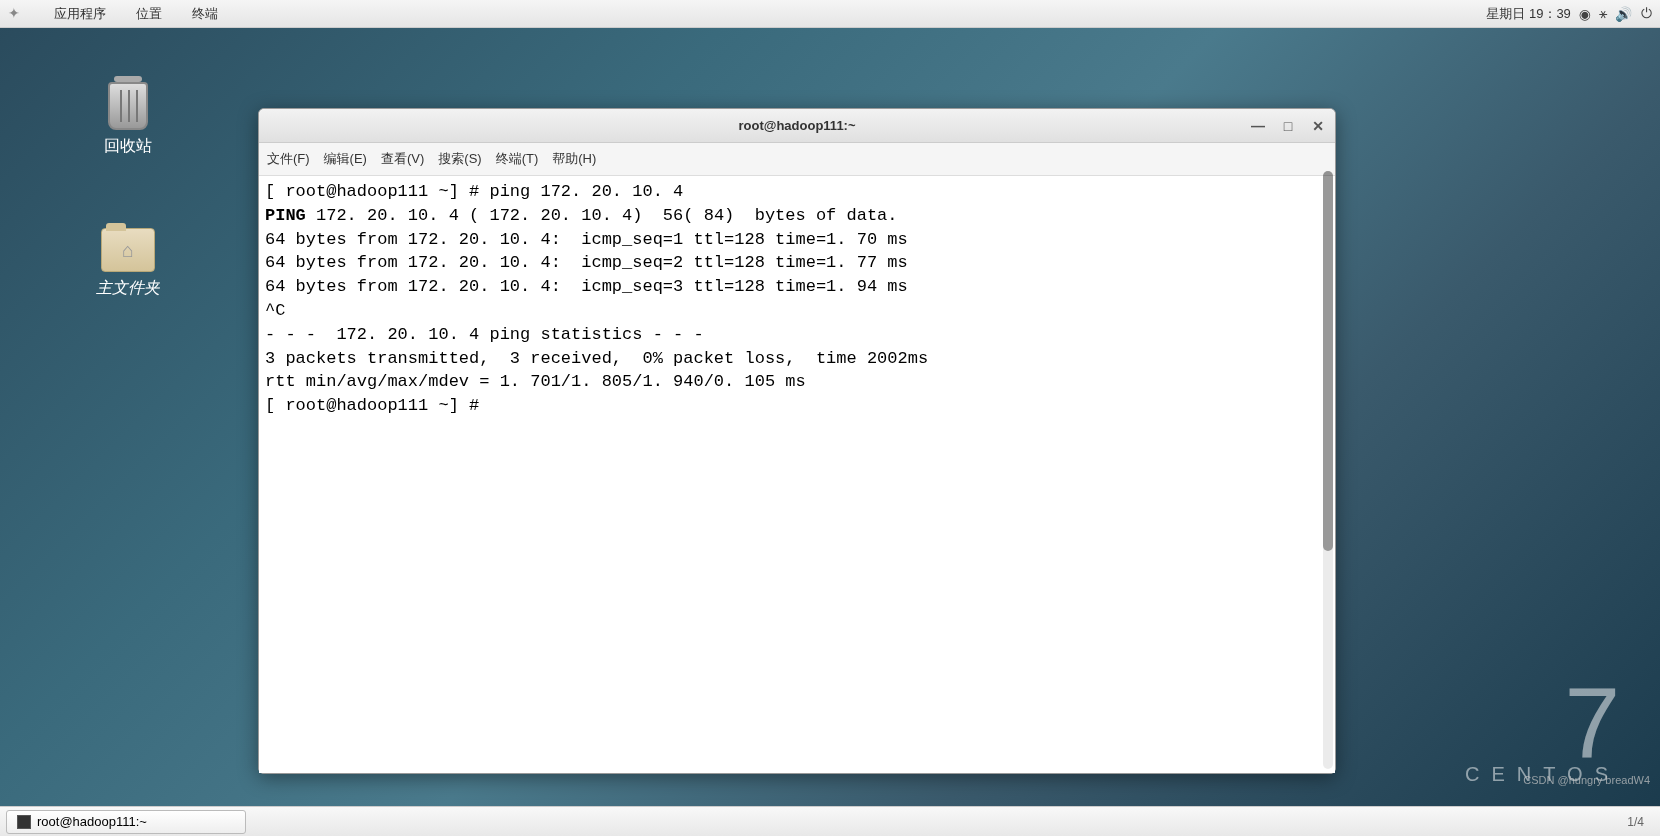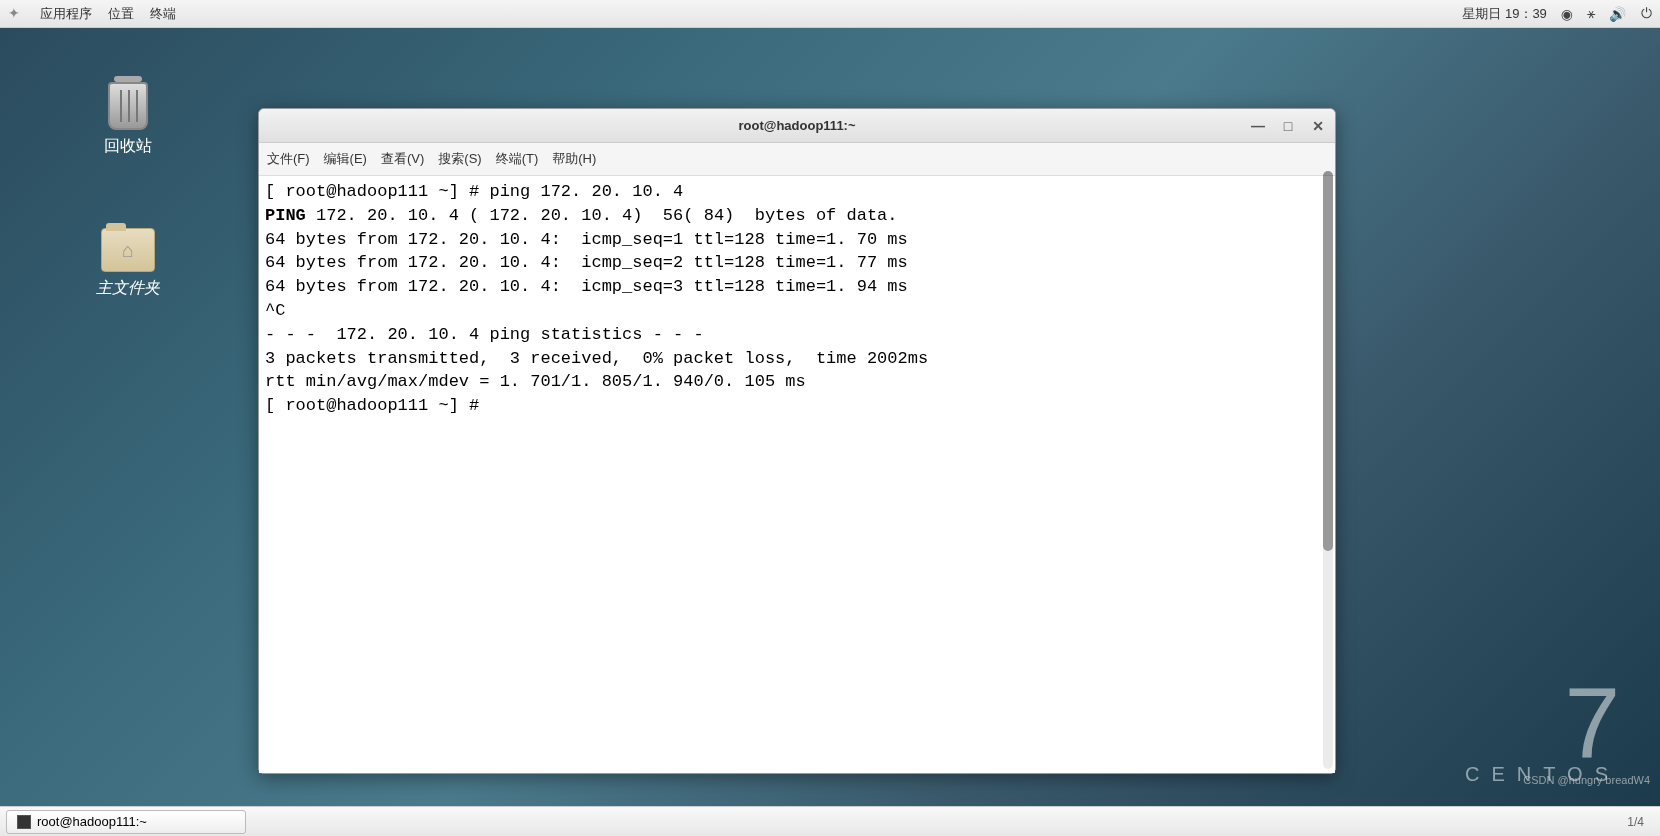--- a/index.html
+++ b/index.html
@@ -16,22 +16,22 @@
     .top-bar {
       height: 28px;
       background: linear-gradient(#f5f5f5, #e5e5e5);
       border-bottom: 1px solid #ccc;
       display: flex;
       align-items: center;
       padding: 0 8px;
       font-size: 13px;
       color: #333;
     }
-    .top-bar-left { display: flex; align-items: flex-start; gap: 16px; }
-    .top-bar-right { margin-left: auto; display: flex; align-items: center; gap: 14px; }
+    .top-bar-left { display: flex; align-items: flex-start; gap: 30px; }
+    .top-bar-right { margin-left: auto; display: flex; align-items: center; gap: 8px; }
     .gnome-icon {
       width: 16px; height: 16px;
       display: inline-block;
       position: relative;
     }
     .gnome-icon::before {
       content: "✦";
       color: #888;
       font-size: 14px;
     }

